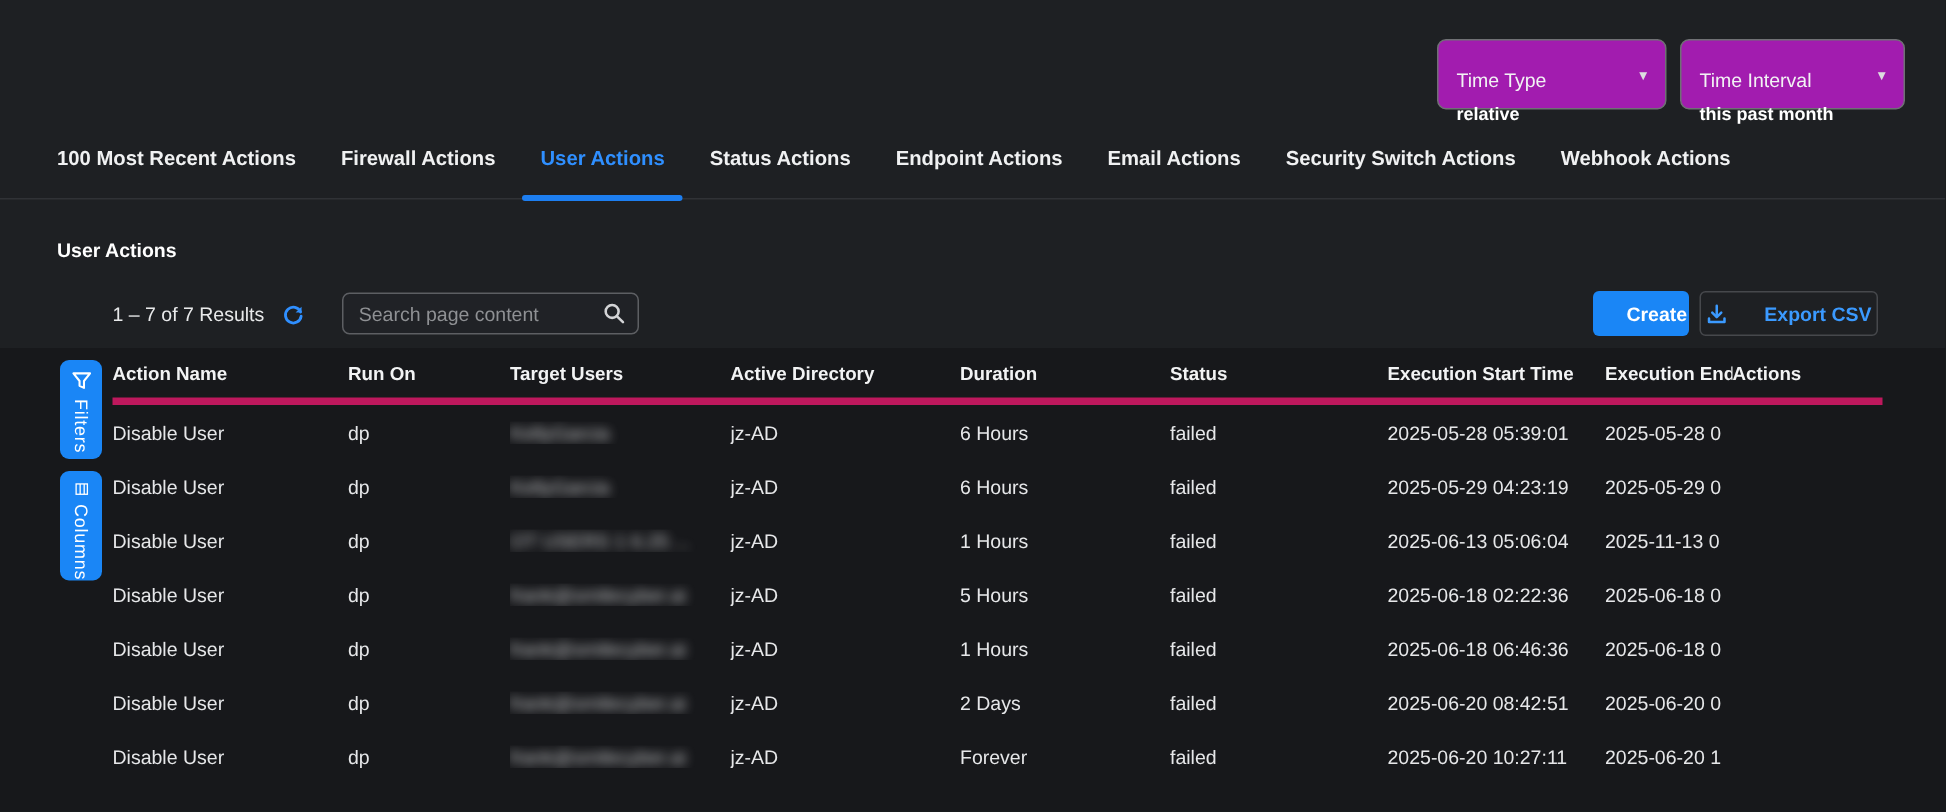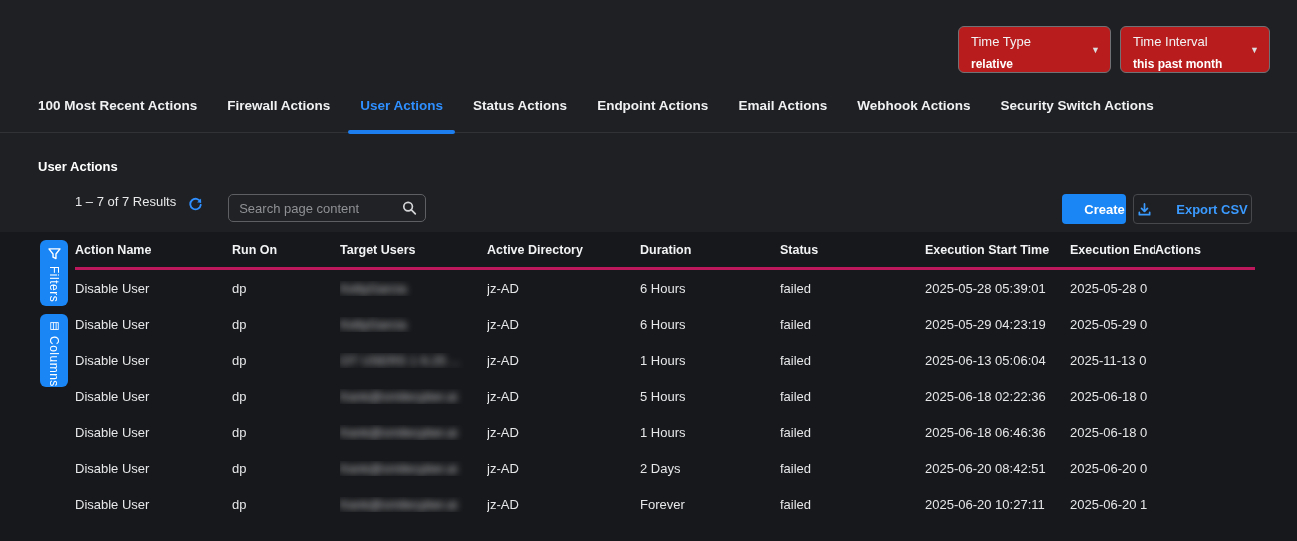--- a/index.html
+++ b/index.html
@@ -9,21 +9,21 @@
     background:#1e2023;
     color:#e8e9ea;
     overflow:hidden;
   }
   .app { position:relative; width:1297px; height:541px; background:#1e2023; }
 
   
   .time-controls { position:absolute; top:26px; right:27px; display:flex; gap:9px; }
   .dropdown {
     position:relative; height:47px; border:1px solid #6f7174; border-radius:6px;
-    background:#b91c1c; padding:7px 26px 7px 12px; cursor:pointer;
+    background:#a21caf; padding:19px 26px 7px 12px; cursor:pointer;
   }
   .dropdown.dd-type { width:153px; }
   .dropdown.dd-interval { width:150px; }
   .dd-label { font-size:13px; color:#f2f3f4; line-height:15px; white-space:nowrap; }
   .dd-value { font-size:12px; font-weight:bold; color:#fff; line-height:15px; margin-top:8px; white-space:nowrap; }
   .dd-caret { position:absolute; right:10px; top:50%; transform:translateY(-50%); font-size:9px; color:#dcdddf; }
 
   
   .tabbar {
     position:absolute; top:92px; left:0; right:0; height:41px;
@@ -34,21 +34,21 @@
     color:#f0f1f2; line-height:30px; white-space:nowrap; cursor:pointer; height:41px;
   }
   .tab.active { color:#2f8fff; }
   .tab.active::after {
     content:""; position:absolute; left:3px; right:3px; bottom:-2px; height:4px;
     border-radius:3px; background:#1d7ef0;
   }
 
   
   .section-title { position:absolute; left:38px; top:159px; font-size:13px; font-weight:bold; color:#fff; }
-  .toolbar { position:absolute; left:75px; right:45px; top:194px; height:30px; display:flex; }
+  .toolbar { position:absolute; left:75px; right:45px; top:194px; height:30px; display:flex; align-items:center; }
   .results-text { font-size:13px; color:#e8e9ea; white-space:nowrap; }
   .refresh-btn { margin-left:10px; width:18px; height:18px; display:flex; align-items:center; justify-content:center; cursor:pointer; }
   .search-box {
     margin-left:24px; position:relative; width:198px; height:28px;
     border:1px solid #5d5f63; border-radius:5px; background:#202226;
   }
   .search-box input {
     width:100%; height:100%; background:transparent; border:none; outline:none;
     color:#e8e9ea; font-size:13px; font-family:"Liberation Sans", sans-serif;
     padding:0 30px 0 10px;
@@ -79,21 +79,21 @@
   }
   .side-btn.filters { top:8px; height:66px; }
   .side-btn.columns { top:82px; height:73px; }
 
   .grid-wrap { position:absolute; left:75px; right:42px; top:0; bottom:0; }
   .grid-header, .grid-row {
     display:grid;
     grid-template-columns:157px 108px 147px 153px 140px 145px 145px 85px 1fr;
   }
   .grid-header {
-    height:38px; align-items:center; border-bottom:3px solid #be185d;
+    height:38px; align-items:center; border-bottom:5px solid #be185d;
   }
   .grid-header .cell {
     font-size:12.5px; font-weight:bold; color:#f2f3f4;
     white-space:nowrap; overflow:hidden; padding-right:6px;
   }
   .grid-row { height:36px; align-items:center; }
   .grid-row .cell {
     font-size:13px; color:#e6e7e9; white-space:nowrap; overflow:hidden; padding-right:6px;
   }
   .cell .redacted { filter:blur(3.5px); opacity:.85; }
@@ -118,22 +118,22 @@
     </div>
   </div>
 
   <div class="tabbar" id="tabbar">
       <div class="tab">100 Most Recent Actions</div>
       <div class="tab">Firewall Actions</div>
       <div class="tab active">User Actions</div>
       <div class="tab">Status Actions</div>
       <div class="tab">Endpoint Actions</div>
       <div class="tab">Email Actions</div>
+      <div class="tab">Security Switch Actions</div>
       <div class="tab">Webhook Actions</div>
-      <div class="tab">Security Switch Actions</div>
     </div>
 
   <div class="section-title">User Actions</div>
 
   <div class="toolbar">
     <span class="results-text">1 – 7 of 7 Results</span>
     <span class="refresh-btn">
       <svg width="15" height="15" viewBox="0 0 16 16">
         <path d="M13.2 6.4 A 5.6 5.6 0 1 0 13.6 9.4" fill="none" stroke="#2f8fff" stroke-width="2" stroke-linecap="round"></path>
         <path d="M13.9 2.6 L13.9 6.8 L9.7 6.8 Z" fill="#2f8fff"></path>

